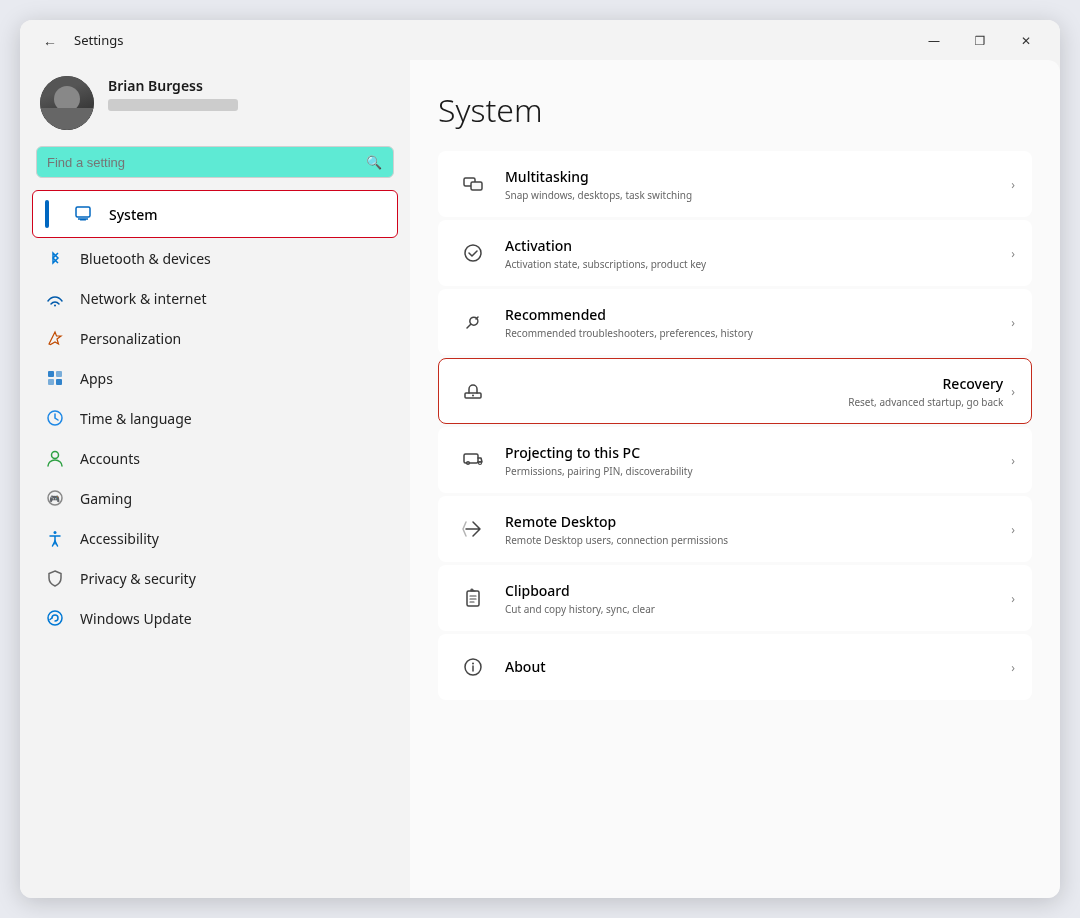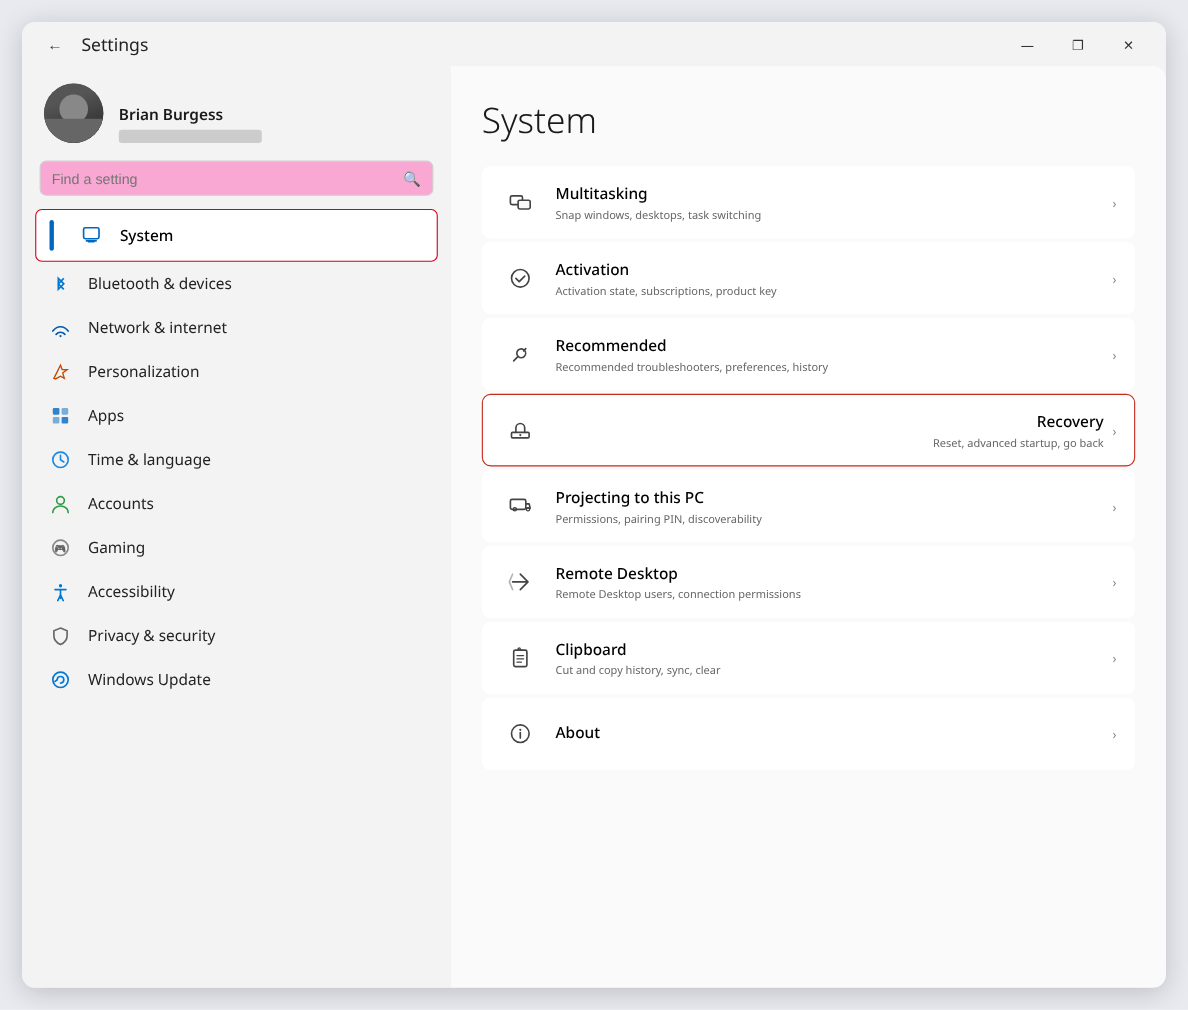--- a/index.html
+++ b/index.html
@@ -42,21 +42,21 @@
       height: 28px;
       display: flex;
       align-items: center;
       justify-content: center;
       border-radius: 4px;
       cursor: pointer;
       font-size: 14px;
       color: #333;
     }
     .title-bar-title {
-      font-size: 16px;
+      font-size: 13px;
       color: #222;
       font-weight: 400;
     }
     .title-bar-controls {
       display: flex;
       align-items: center;
       gap: 2px;
     }
     .tb-btn {
       width: 44px;
@@ -79,21 +79,21 @@
       width: 390px;
       background: #f3f3f3;
       padding: 0 12px 12px 12px;
       display: flex;
       flex-direction: column;
       overflow-y: auto;
       flex-shrink: 0;
     }
     .user-profile {
       display: flex;
-      align-items: flex-end;
+      align-items: flex-start;
       gap: 14px;
       padding: 16px 8px 16px 8px;
     }
     .avatar {
       width: 54px;
       height: 54px;
       border-radius: 50%;
       background: #3a3a3a;
       overflow: hidden;
       flex-shrink: 0;
@@ -130,21 +130,21 @@
     .user-email-bar {
       width: 130px;
       height: 12px;
       background: #ccc;
       border-radius: 3px;
     }
     .search-box {
       margin: 0 4px 12px 4px;
       display: flex;
       align-items: center;
-      background: #f9a8d4;
+      background: #5eead4;
       border: 1px solid #d0d0d0;
       border-radius: 6px;
       padding: 6px 10px;
       gap: 6px;
     }
     .search-input {
       flex: 1;
       border: none;
       outline: none;
       font-size: 13px;

